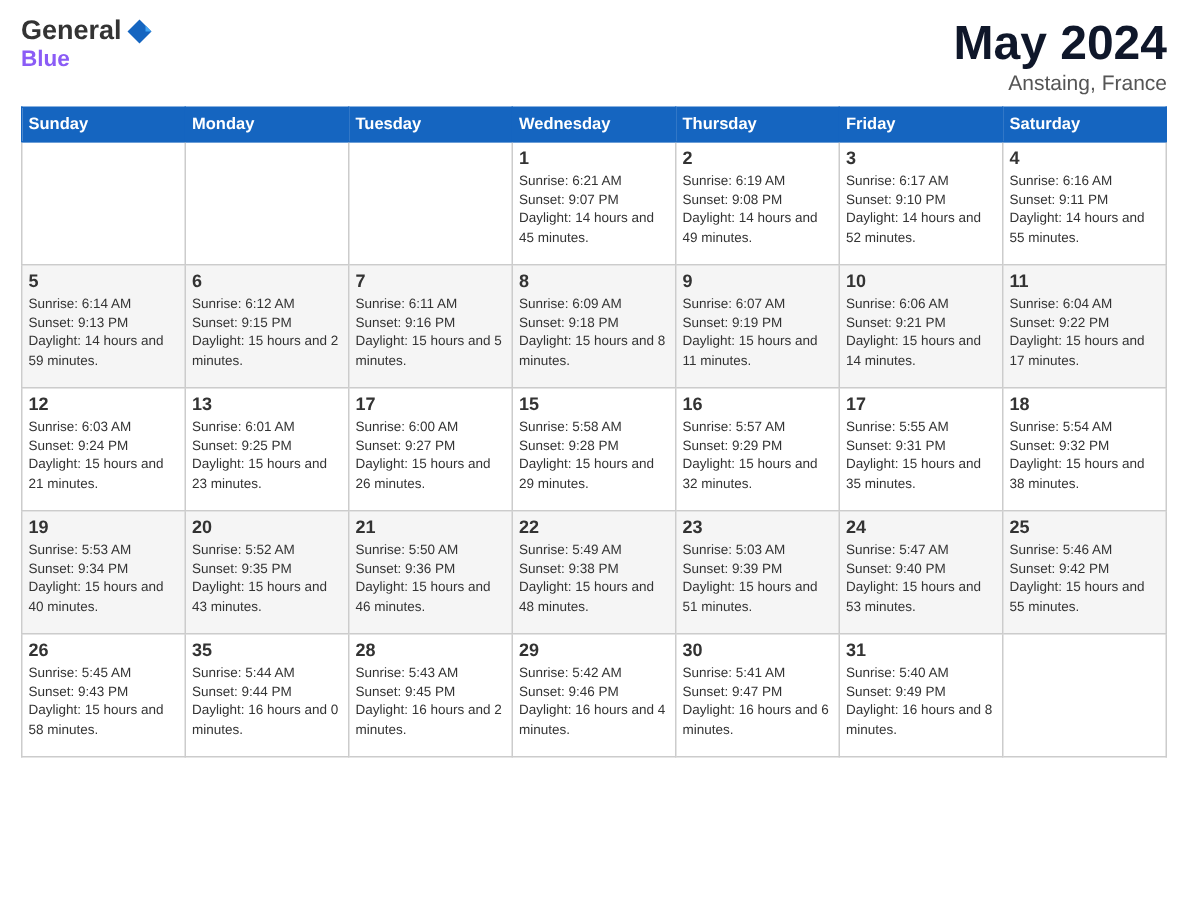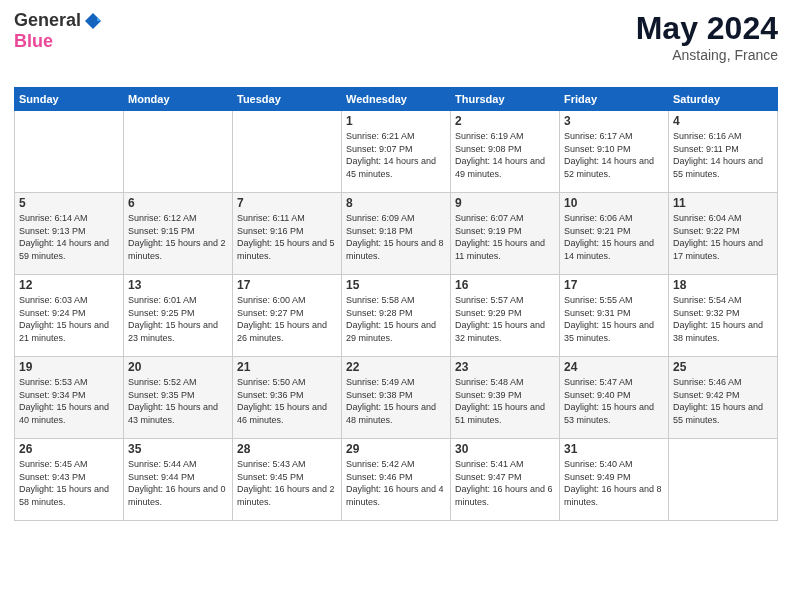--- a/index.html
+++ b/index.html
@@ -13,40 +13,40 @@
     .container {
       width: 792px;
       height: 612px;
       padding: 10px 14px;
       background: #fff;
     }
     .header {
       display: flex;
       justify-content: space-between;
       align-items: flex-start;
-      margin-bottom: 24px;
+      margin-bottom: 8px;
     }
     .logo {
       display: flex;
       flex-direction: column;
       align-items: flex-start;
     }
     .logo-text {
       display: flex;
       align-items: center;
     }
     .logo-general {
       font-size: 18px;
       font-weight: bold;
       color: #333;
     }
     .logo-blue {
-      font-size: 18px;
-      font-weight: bold;
-      color: #ec4899;
+      font-size: 15px;
+      font-weight: bold;
+      color: #8b5cf6;
     }
     .logo-icon {
       width: 20px;
       height: 20px;
       margin-left: 2px;
     }
     .title-block {
       text-align: right;
     }
     .month-title {
@@ -293,21 +293,21 @@
           </td>
           <td>
             <span class="day-number">22</span>
             <div class="day-info">Sunrise: 5:49 AM
 Sunset: 9:38 PM
 Daylight: 15 hours
 and 48 minutes.</div>
           </td>
           <td>
             <span class="day-number">23</span>
-            <div class="day-info">Sunrise: 5:48 AM
+            <div class="day-info">Sunrise: 5:03 AM
 Sunset: 9:39 PM
 Daylight: 15 hours
 and 51 minutes.</div>
           </td>
           <td>
             <span class="day-number">24</span>
             <div class="day-info">Sunrise: 5:47 AM
 Sunset: 9:40 PM
 Daylight: 15 hours
 and 53 minutes.</div>

